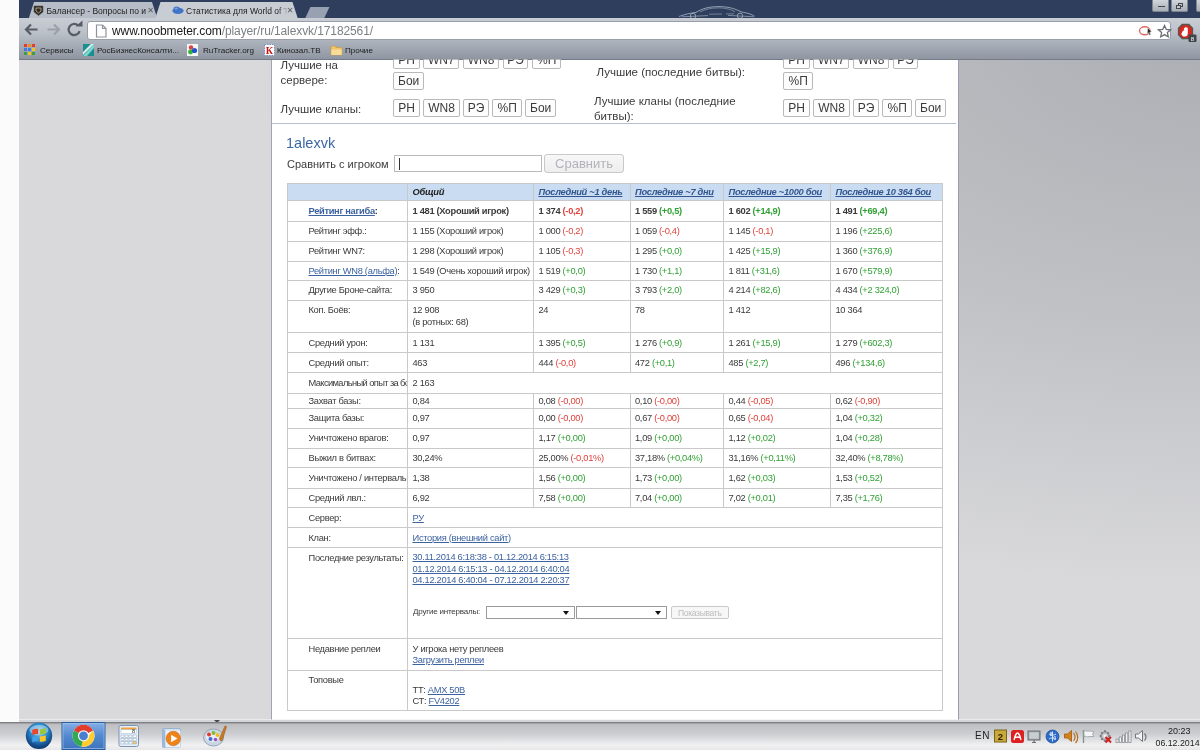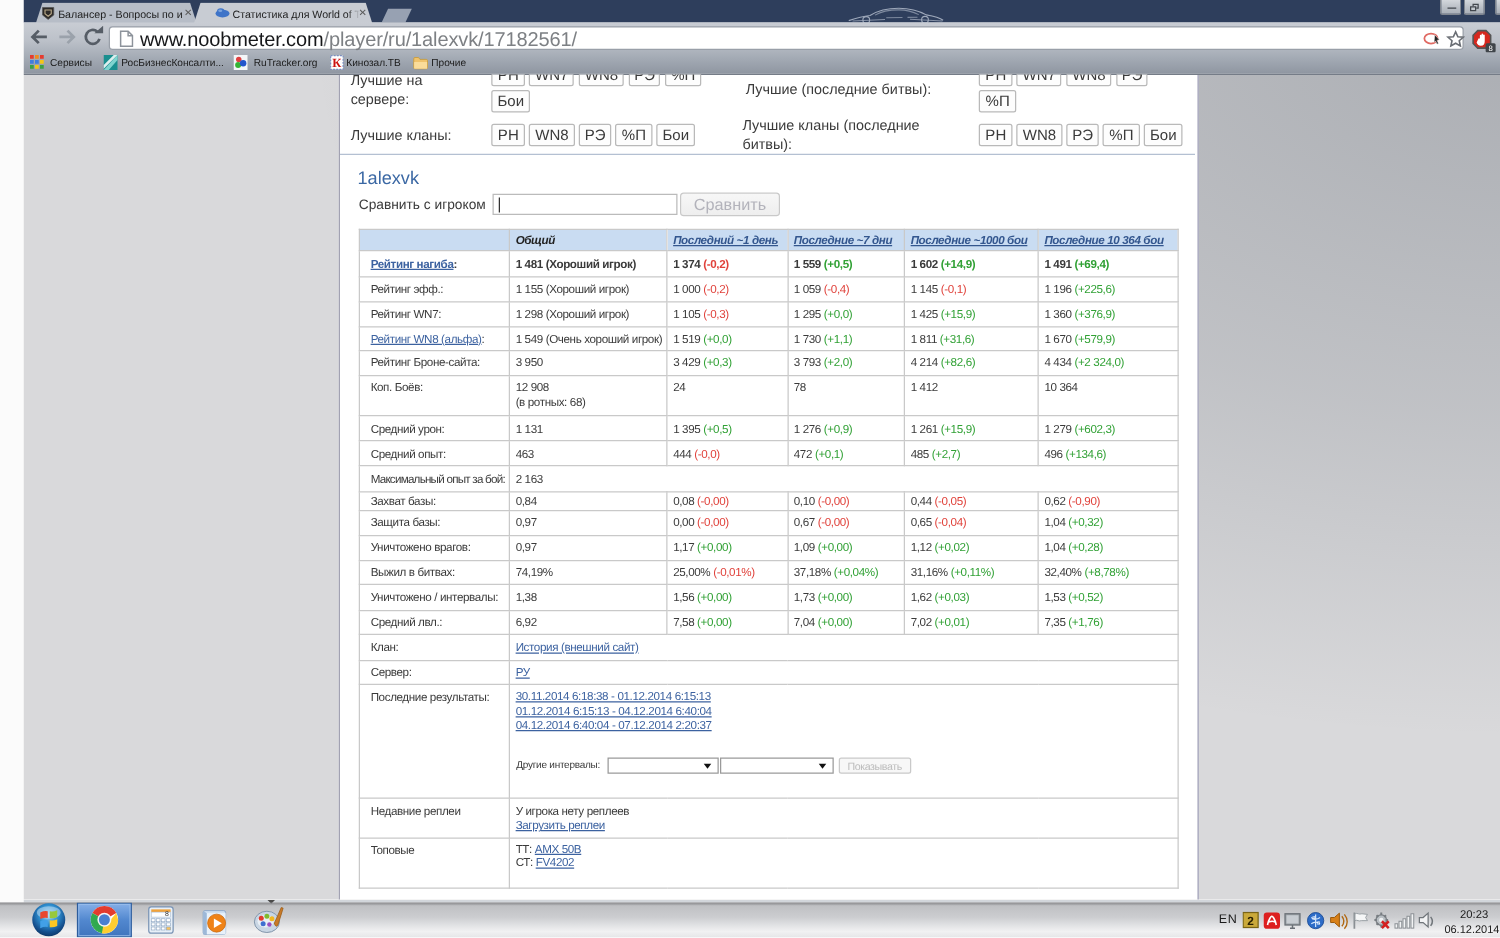--- a/index.html
+++ b/index.html
@@ -12,35 +12,35 @@
 #tab1 .tabbg{background:#b7bdc7;clip-path:polygon(0 100%,9px 0,calc(100% - 9px) 0,100% 100%)}
 #tab2{left:151.5px;width:150px}
 #tab2 .tabbg{background:#c8ccd3;clip-path:polygon(0 100%,9px 0,calc(100% - 9px) 0,100% 100%)}
 .tabtitle{position:absolute;top:3.5px;white-space:nowrap;overflow:hidden;-webkit-mask-image:linear-gradient(90deg,#000 calc(100% - 10px),transparent);mask-image:linear-gradient(90deg,#000 calc(100% - 10px),transparent)}
 .tabx{position:absolute;top:4px;font-size:8px;color:#5a5a5a}
 #newtab{left:308px;top:7px;width:19px;height:10.5px;background:#97a1b2;transform:skewX(-25deg)}
 .winbtn{top:0;height:12px;background:linear-gradient(#d3d7dc,#bcc1c8 50%,#aab0b8);border:1px solid #80868f;border-top:none;border-radius:0 0 2px 2px}
 
 #toolbar{left:19px;top:18px;width:1181px;height:41.5px;background:linear-gradient(#c9cdd4 0%,#bcc1c9 35%,#a3aab4 70%,#8f96a1 100%);border-bottom:1px solid #757c87}
 #addressbar{left:87px;top:21px;width:1084px;height:18.5px;background:#fff;border:1px solid #999fa8;border-radius:3px}
-#urltext{left:112px;top:24px;font-size:16px;color:#17181a;letter-spacing:-0.1px}
+#urltext{left:112px;top:24px;font-size:12px;color:#17181a;letter-spacing:-0.1px}
 #urltext .gray{color:#7d8084}
 .bmtext{top:45.5px;font-size:8.1px;color:#1b1b1b}
 
 #page{left:19px;top:59.5px;width:1181px;height:660px;background:radial-gradient(1300px 750px at 102% -5%,rgba(50,60,74,0.28) 0%,rgba(50,60,74,0.15) 40%,rgba(50,60,74,0) 75%),#d9d9db}
 #content{left:271px;top:59.5px;width:687.5px;height:660px;background:#fff;border-left:1px solid #a2a2b2;border-right:1.5px solid #9b9bb4}
 .lbl{font-size:11.5px;color:#3b3b3b;white-space:nowrap;line-height:14px}
 .btn{position:absolute;height:18px;border:1px solid #b9b9b9;border-radius:2px;background:#fdfdfd;font-size:12px;color:#3a3a3a;text-align:center;line-height:16.5px}
 #sep{left:272px;top:122.5px;width:684px;height:1px;background:#b4c0d2}
 h1#pname{left:286px;top:135px;font-size:14.5px;font-weight:normal;color:#3b68a4}
 a{color:#3c62a0;text-decoration:underline}
 
 #stats{left:286.5px;top:182.5px;width:655px;border-collapse:collapse;table-layout:fixed;font-size:9.3px;letter-spacing:-0.3px;color:#3a3a3a}
 #stats td{border:1px solid #c9c9c9;padding:0 4px 0 4.5px;vertical-align:middle;overflow:hidden;white-space:nowrap}
-#stats td:first-child{padding-left:9px}
+#stats td:first-child{padding-left:21px}
 #stats tr.spec td:first-child,#stats tr.two td:first-child{vertical-align:top;padding-top:4.5px}
 #stats tr.hdr td{background:#c9dcf2;font-weight:bold;font-style:italic;color:#222}
 .neg{color:#e0423b}.pos{color:#31a135}
 
 #winbottom{left:19px;top:719.5px;width:1181px;height:2.5px;background:#d2d6db}
 #taskbar{left:0;top:722px;width:1200px;height:28px;background:linear-gradient(#97979a 0,#bfc0c3 6%,#cccdd0 40%,#e2e3e5 65%,#f1f1f2 82%,#e6e6e8 100%);border-top:1px solid #808084}
 .tray{font-size:9px;color:#1c1c1c}
 
 #stats tr.b td{font-weight:bold}
 #stats tr.b td .neg,#stats tr.b td .pos{font-weight:bold}
@@ -250,21 +250,21 @@
           </tr>
           <tr style="height:19.2px">
             <td><a>Рейтинг WN8 (альфа)</a>:</td>
             <td>1 549 (Очень хороший игрок)</td>
             <td>1 519 <span class="pos">(+0,0)</span></td>
             <td>1 730 <span class="pos">(+1,1)</span></td>
             <td>1 811 <span class="pos">(+31,6)</span></td>
             <td>1 670 <span class="pos">(+579,9)</span></td>
           </tr>
           <tr style="height:20px">
-            <td>Рейтинг Броне-сайта:</td>
+            <td>Другие Броне-сайта:</td>
             <td>3 950</td>
             <td>3 429 <span class="pos">(+0,3)</span></td>
             <td>3 793 <span class="pos">(+2,0)</span></td>
             <td>4 214 <span class="pos">(+82,6)</span></td>
             <td>4 434 <span class="pos">(+2 324,0)</span></td>
           </tr>
           <tr style="height:32.4px">
             <td style="vertical-align:top;padding-top:4.5px;line-height:11.6px">Коп. Боёв:</td>
             <td style="vertical-align:top;padding-top:4.5px;line-height:11.6px">12 908<br>(в ротных: 68)</td>
             <td style="vertical-align:top;padding-top:4.5px;line-height:11.6px">24</td>
@@ -311,21 +311,21 @@
           <tr style="height:20.4px">
             <td>Уничтожено врагов:</td>
             <td>0,97</td>
             <td>1,17 <span class="pos">(+0,00)</span></td>
             <td>1,09 <span class="pos">(+0,00)</span></td>
             <td>1,12 <span class="pos">(+0,02)</span></td>
             <td>1,04 <span class="pos">(+0,28)</span></td>
           </tr>
           <tr style="height:19.2px">
             <td>Выжил в битвах:</td>
-            <td>74,19%</td>
+            <td>30,24%</td>
             <td>25,00% <span class="neg">(-0,01%)</span></td>
             <td>37,18% <span class="pos">(+0,04%)</span></td>
             <td>31,16% <span class="pos">(+0,11%)</span></td>
             <td>32,40% <span class="pos">(+8,78%)</span></td>
           </tr>
           <tr style="height:20.4px">
             <td>Уничтожено / интервалы:</td>
             <td>1,38</td>
             <td>1,56 <span class="pos">(+0,00)</span></td>
             <td>1,73 <span class="pos">(+0,00)</span></td>
@@ -333,45 +333,45 @@
             <td>1,53 <span class="pos">(+0,52)</span></td>
           </tr>
           <tr style="height:19.8px">
             <td>Средний лвл.:</td>
             <td>6,92</td>
             <td>7,58 <span class="pos">(+0,00)</span></td>
             <td>7,04 <span class="pos">(+0,00)</span></td>
             <td>7,02 <span class="pos">(+0,01)</span></td>
             <td>7,35 <span class="pos">(+1,76)</span></td>
           </tr>
+          <tr style="height:19.4px">
+            <td>Сервер:</td>
+            <td colspan="5"><a>РУ</a></td>
+          </tr>
           <tr style="height:20.5px">
             <td>Клан:</td>
             <td colspan="5"><a>История (внешний сайт)</a></td>
-          </tr>
-          <tr style="height:19.4px">
-            <td>Сервер:</td>
-            <td colspan="5"><a>РУ</a></td>
           </tr>
           <tr class="spec" style="height:91px">
             <td>Последние результаты:</td>
             <td colspan="5" style="position:relative;vertical-align:top;padding-top:2px">
               <div style="line-height:11.3px;padding-top:2px"><a>30.11.2014 6:18:38 - 01.12.2014 6:15:13</a><br><a>01.12.2014 6:15:13 - 04.12.2014 6:40:04</a><br><a>04.12.2014 6:40:04 - 07.12.2014 2:20:37</a></div>
               <div style="position:absolute;left:5px;top:59px;font-size:8px;letter-spacing:-0.2px">Другие интервалы:</div>
               <div class="sel" style="left:78px;width:88.5px"></div>
               <div class="sel" style="left:168px;width:91px"></div>
               <div style="position:absolute;left:263px;top:57.5px;width:57.5px;height:13.5px;background:#f7f7f7;border:1px solid #c9c9c9;border-radius:2px;color:#bcbcbc;font-size:8.5px;text-align:center;line-height:12.5px">Показывать</div>
             </td>
           </tr>
           <tr class="two" style="height:31.5px">
             <td>Недавние реплеи</td>
             <td colspan="5" style="vertical-align:top;padding-top:4.5px;line-height:11.6px">У игрока нету реплеев<br><a>Загрузить реплеи</a></td>
           </tr>
           <tr class="two" style="height:40px">
             <td>Топовые</td>
-            <td colspan="5" style="vertical-align:top;padding-top:3px;line-height:11.6px">ТТ: <a>AMX 50B</a><br>СТ: <a>FV4202</a></td>
+            <td colspan="5" style="vertical-align:top;padding-top:14px;line-height:11.6px">ТТ: <a>AMX 50B</a><br>СТ: <a>FV4202</a></td>
           </tr>
         </tbody>
       </table>
 
   </div>
 
   <div class="abs" id="winbottom"></div>
     <div class="abs" style="left:213.5px;top:719.5px;width:0;height:0;border:3px solid transparent;border-top:3.5px solid #4a4a4a"></div>
   <div class="abs" id="taskbar"></div>
   <div class="abs" id="taskicons">

